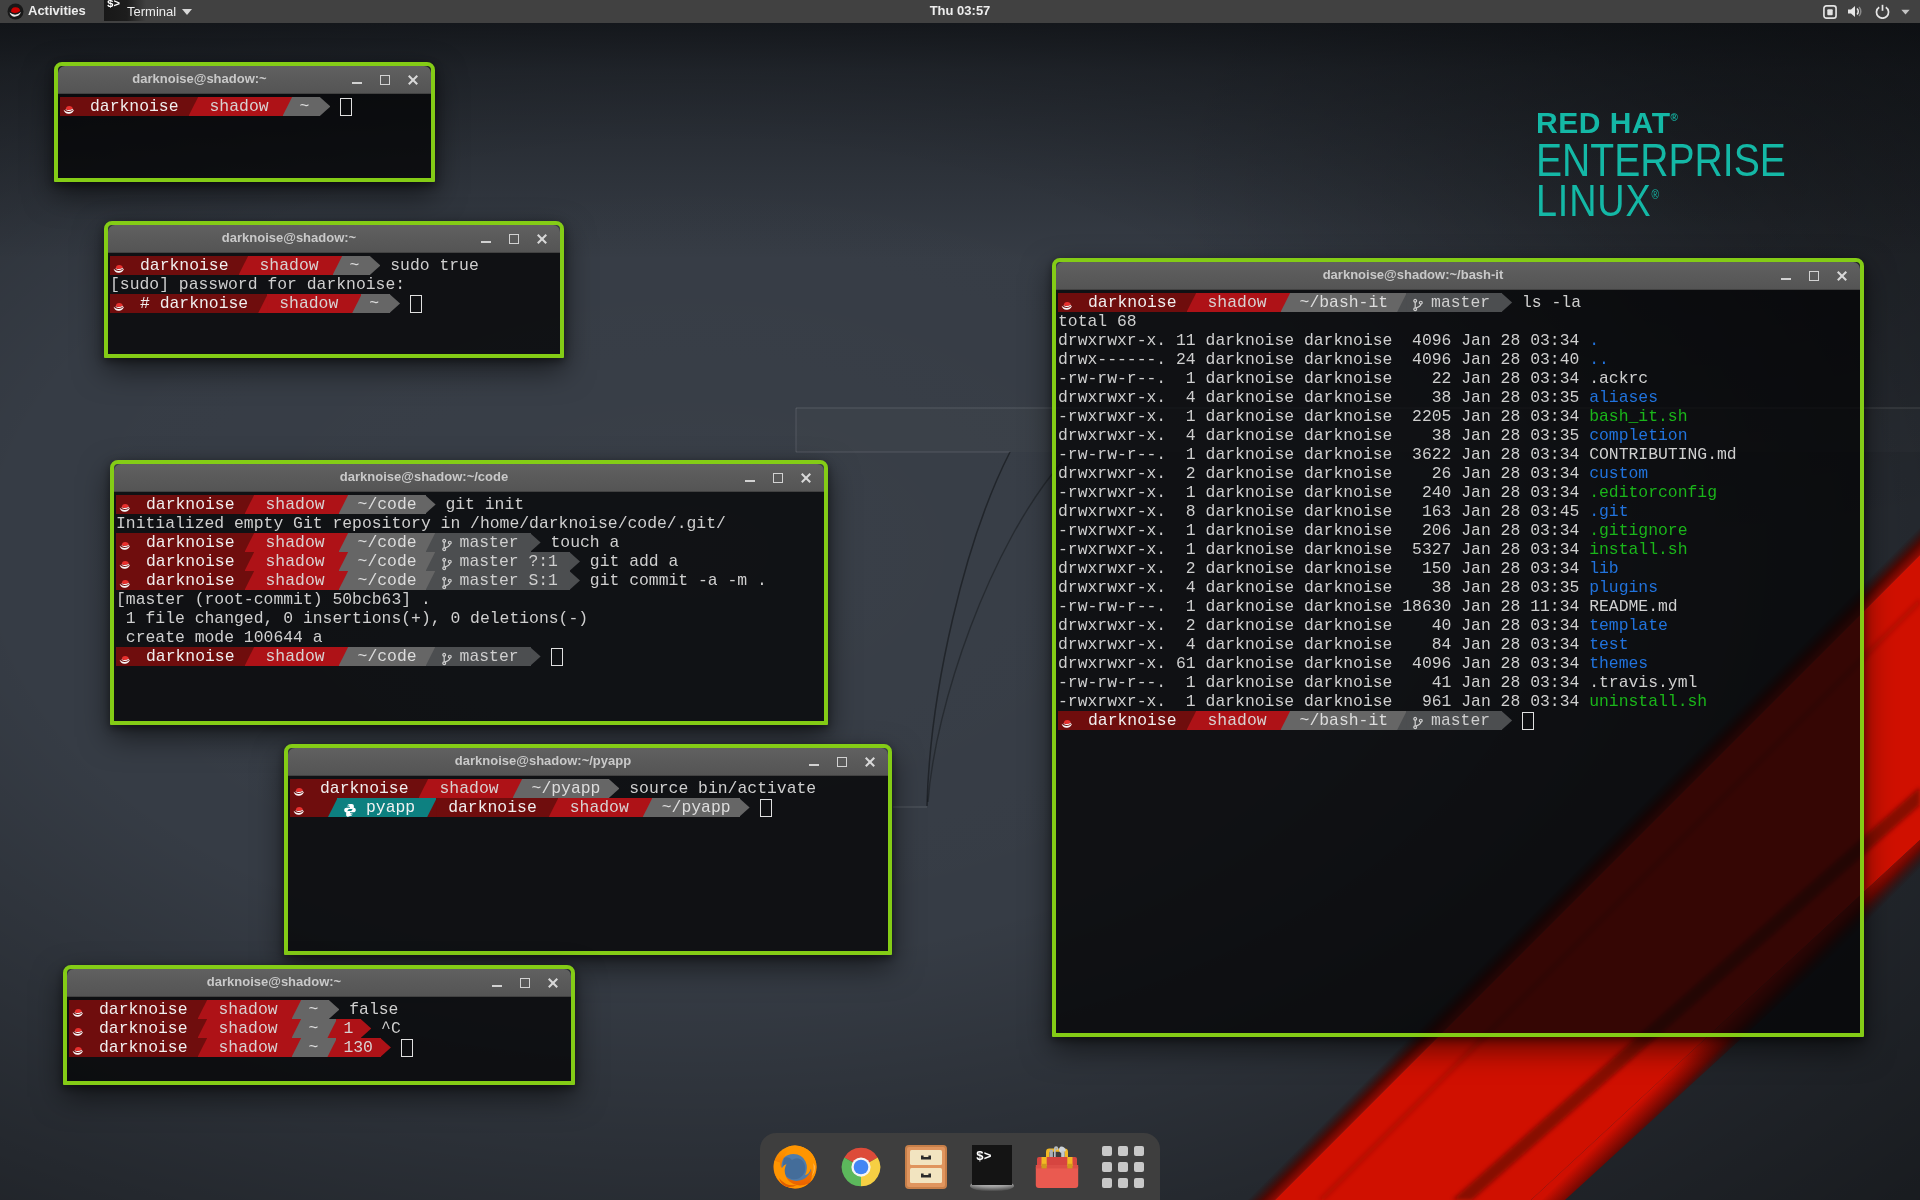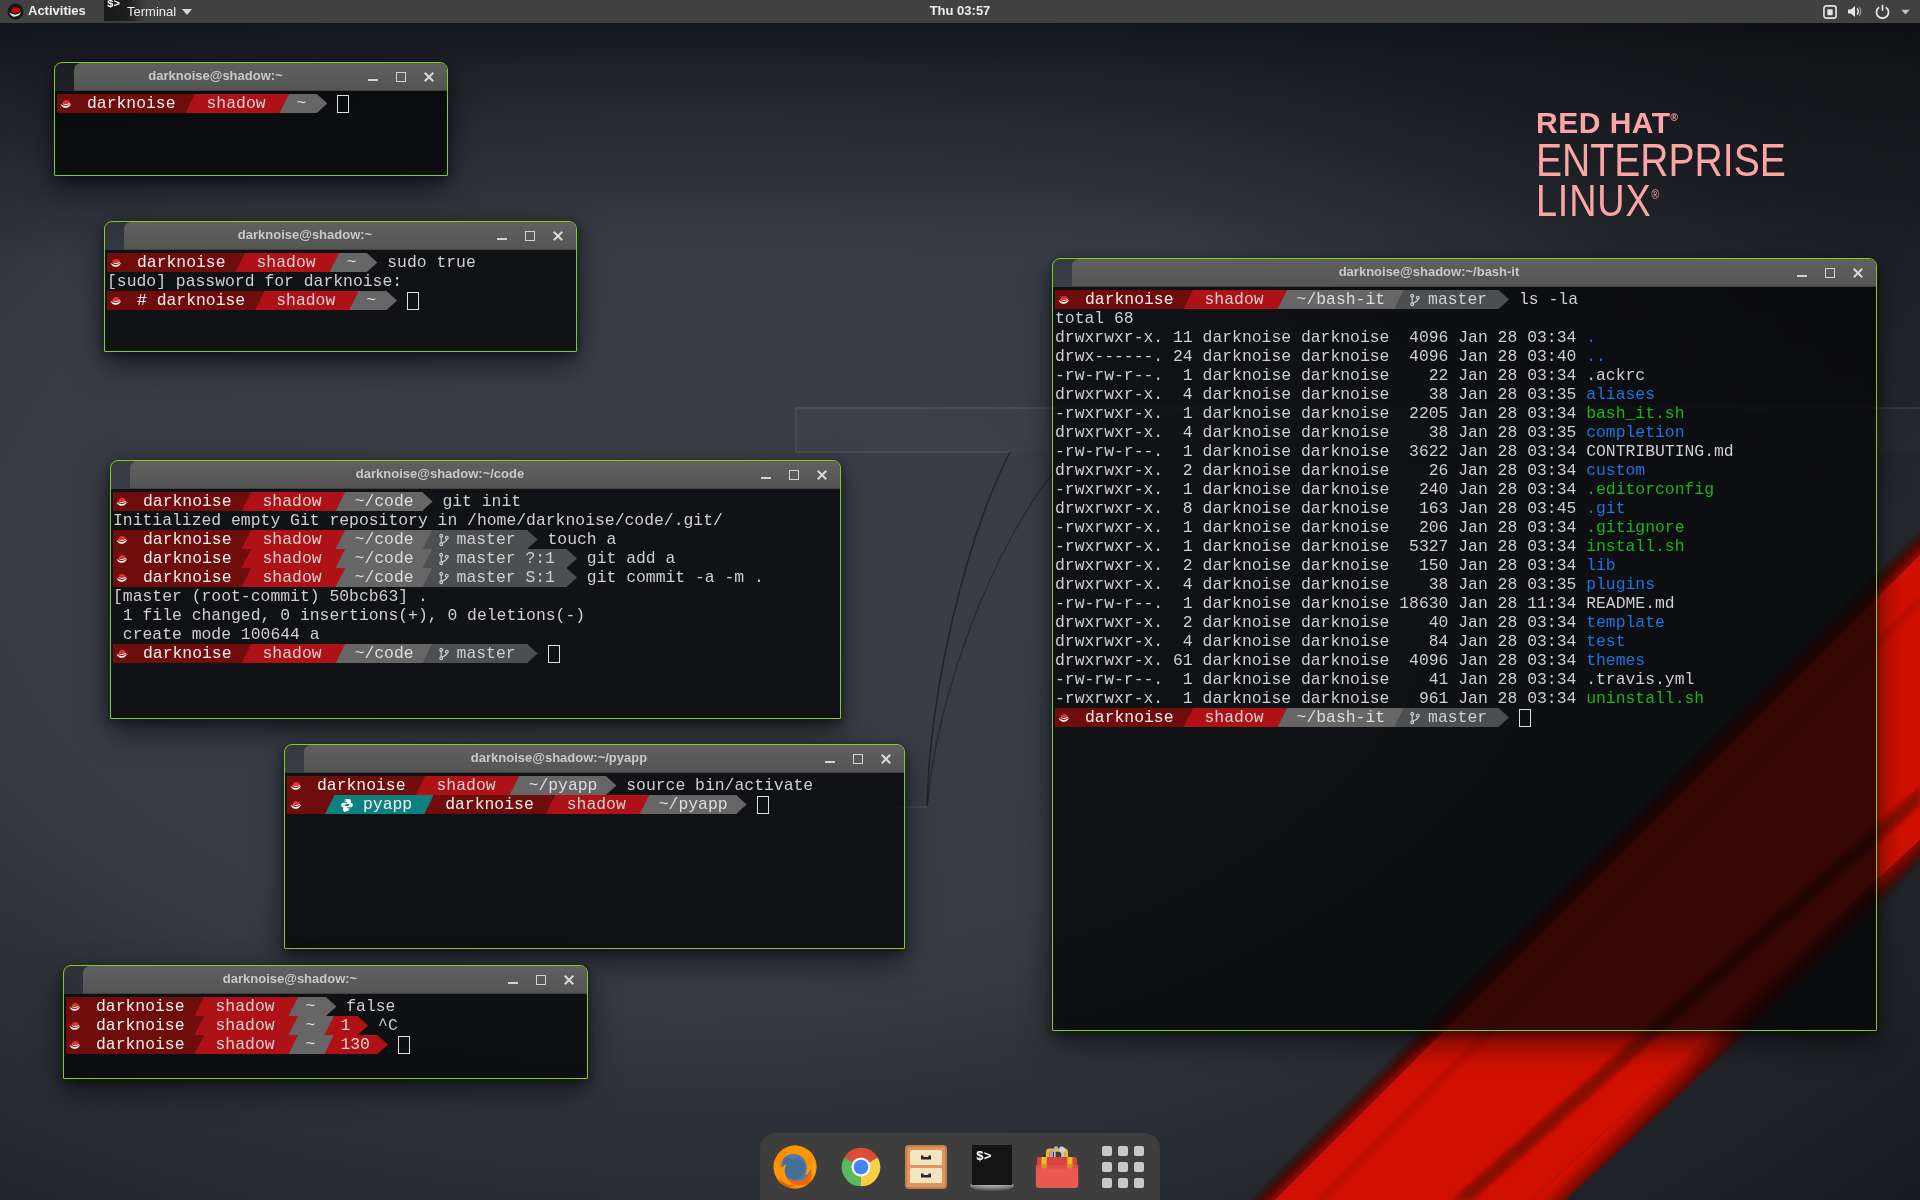--- a/index.html
+++ b/index.html
@@ -17,42 +17,42 @@
 #topbar .hatc{position:absolute;left:7px;top:3px;}
 #topbar .appb{position:absolute;left:104px;top:0;height:23px;display:flex;align-items:center;}
 #topbar .appb .ticon{position:absolute;left:0;top:0;width:42px;height:21px;background:linear-gradient(to right,#181818 0%,#1d1d1d 55%,rgba(35,35,35,0) 100%);}
 #topbar .appb .ticon i{position:absolute;left:3px;top:-2px;font-style:normal;font-family:"Liberation Mono",monospace;font-size:11px;color:#fff;font-weight:bold;}
 #topbar .appb b,#topbar .appb .dar{position:relative;z-index:2;}
 #topbar .appb b{font-weight:normal;}
 #topbar .appb .dar{margin-left:6px;width:0;height:0;border-left:5px solid transparent;border-right:5px solid transparent;border-top:6px solid #d8d8d8;}
 #topbar .clock{position:absolute;left:920px;top:3px;width:80px;text-align:center;font-weight:bold;}
 #topbar .ric{position:absolute;top:0;height:23px;display:flex;align-items:center;}
 
-#logo{transform:translateZ(0);position:absolute;left:1536px;top:107px;color:#fca5a5;}
+#logo{transform:translateZ(0);position:absolute;left:1536px;top:107px;color:#14b8a6;}
 #logo .rh{font-weight:bold;font-size:30px;letter-spacing:0.5px;line-height:32px;}
 #logo .rg{font-size:10px;display:inline-block;transform:translateY(-12px);}
 #logo .rg2{font-size:12px;display:inline-block;transform:translateY(-17px);letter-spacing:0;}
 #logo .ent{font-size:46px;letter-spacing:0px;transform:scaleX(0.85);transform-origin:0 0;margin-top:-5px;line-height:38px;}
 #logo .lin{font-size:45px;letter-spacing:1px;transform:scaleX(0.84);transform-origin:0 0;margin-top:1px;line-height:42px;}
 
-.win{position:absolute;border:1px solid #84cc16;border-radius:8px 8px 1px 1px;
-  box-shadow:0 12px 30px rgba(0,0,0,0.55), 0 3px 8px rgba(0,0,0,0.45);padding-left:19px;}
+.win{position:absolute;border:4px solid #84cc16;border-radius:8px 8px 1px 1px;
+  box-shadow:0 12px 30px rgba(0,0,0,0.55), 0 3px 8px rgba(0,0,0,0.45);}
 .tb{transform:translateZ(0);height:27px;background:linear-gradient(rgba(97,97,97,0.992),rgba(85,85,85,0.992));border-bottom:1px solid #424242;
   border-radius:7px 7px 0 0;position:relative;color:#c9c9c9;font-size:13px;font-weight:bold;}
 .tb .ttl{position:absolute;left:0;right:90px;top:5px;text-align:center;white-space:nowrap;}
 .tb .btns{position:absolute;right:11px;top:0;height:100%;display:flex;align-items:center;}
 .tb .bt{width:14px;height:14px;margin-left:14px;position:relative;}
 .bt.mn::after{content:"";position:absolute;left:1.5px;bottom:3px;width:10px;height:1.8px;background:#d2d2d2;}
 .bt.mx::after{content:"";position:absolute;left:2px;top:2.5px;width:8px;height:8px;border:1.6px solid #d2d2d2;}
 .bt.cl::before{content:"";position:absolute;left:1px;top:6.2px;width:12px;height:1.9px;background:#d8d8d8;transform:rotate(45deg);}
 .bt.cl::after{content:"";position:absolute;left:1px;top:6.2px;width:12px;height:1.9px;background:#d8d8d8;transform:rotate(-45deg);}
 .tbody{transform:translateZ(0);position:absolute;left:0;right:0;top:28px;bottom:0;background:rgba(4,4,5,0.76);
   padding:3px 0 0 2px;font-family:"Liberation Mono",monospace;font-size:16.4px;line-height:19px;color:#cfcfcf;}
 .row{height:19px;display:flex;align-items:stretch;white-space:pre;}
-.sg{display:flex;align-items:center;padding:0 12px;flex:none;height:19px;font-weight:normal;}
+.sg{display:flex;align-items:flex-end;padding:0 12px;flex:none;height:19px;font-weight:normal;}
 .sp{width:9px;background:var(--a);position:relative;flex:none;height:19px;}
 .sp::after{content:"";position:absolute;top:0;bottom:0;left:0;right:-0.6px;background:var(--b);clip-path:polygon(100% 0,100% 100%,0 100%);}
 .tp{width:10px;position:relative;flex:none;height:19px;}
 .tp::after{content:"";position:absolute;top:0;bottom:0;left:-0.6px;right:0;background:var(--a);clip-path:polygon(0 0,100% 50%,0 100%);}
 .cmd{line-height:19px;}
 .cur{display:inline-block;width:10px;height:16px;border:1.7px solid #e0e0e0;margin-left:10px;margin-top:0.5px;flex:none;}
 .hatw{width:13px;height:13px;margin-right:14px;flex:none;}
 .pyg{width:14px;height:14px;margin-right:9px;flex:none;}
 .brg{width:12px;height:14px;margin-right:7px;flex:none;}
 .b{color:#2173dd;}

